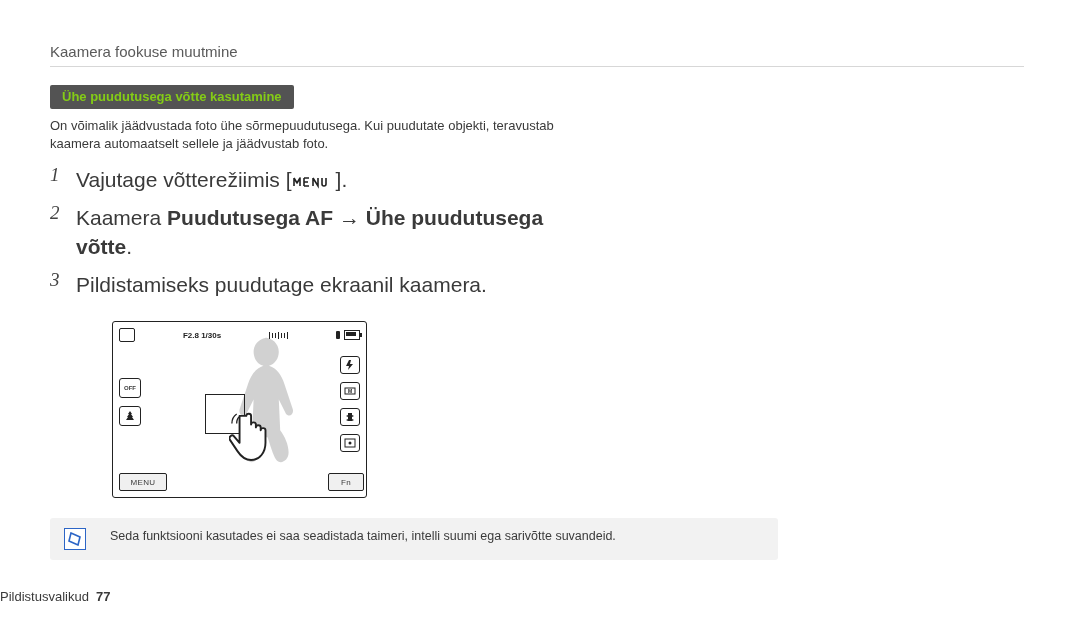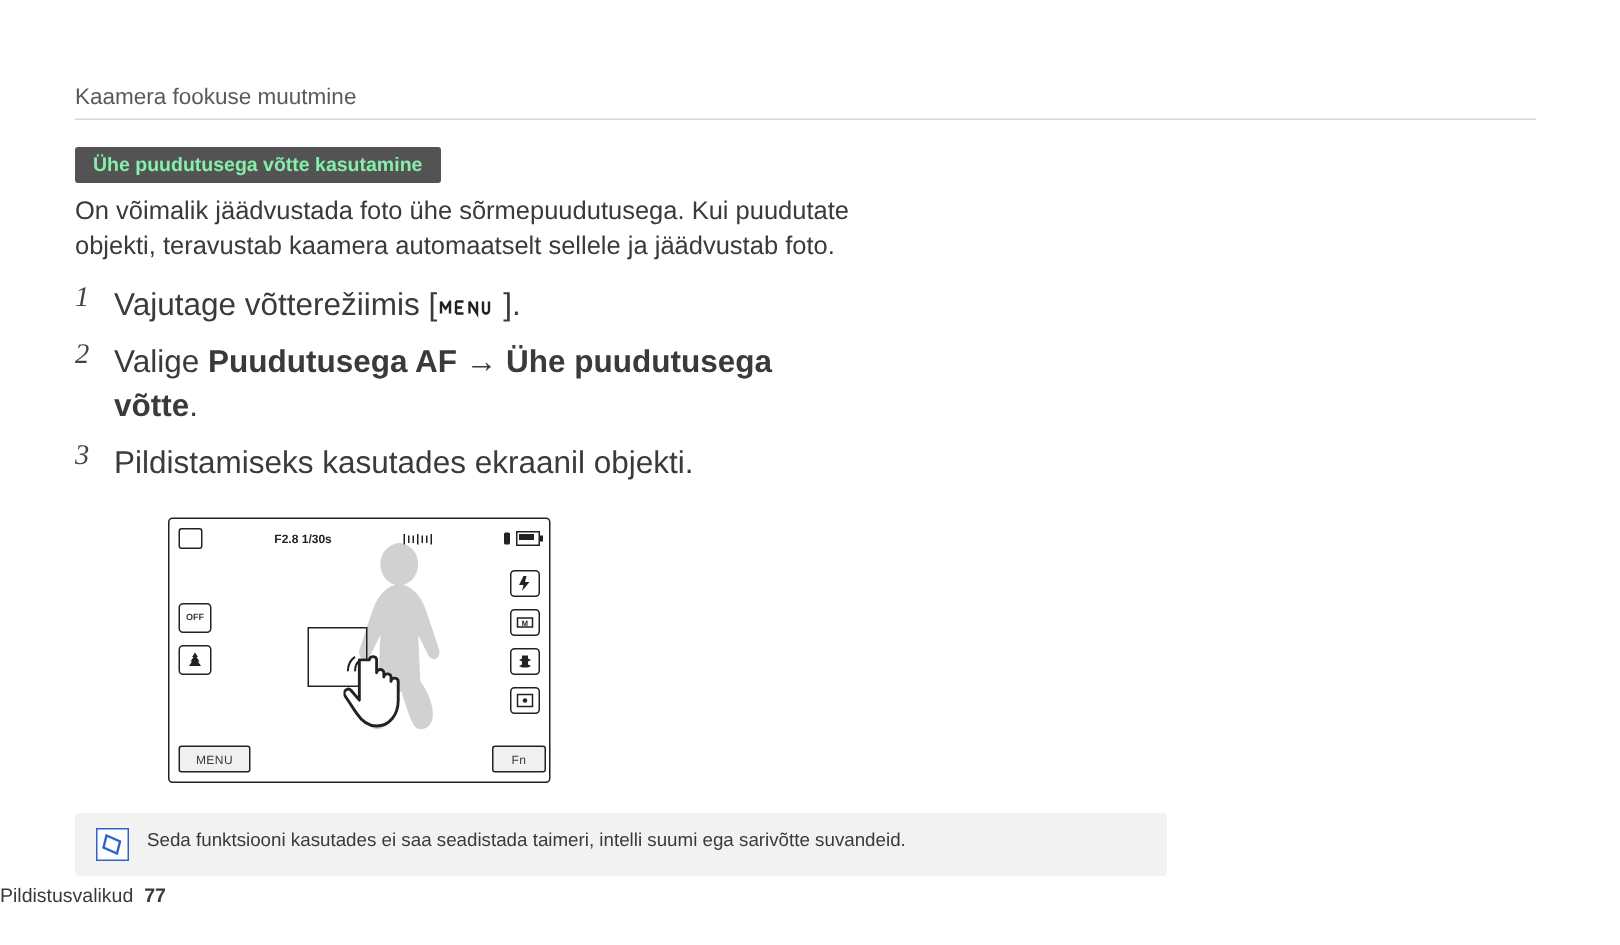--- a/index.html
+++ b/index.html
@@ -10,45 +10,45 @@
     background: #ffffff;
     font-family: "Segoe UI", "Myriad Pro", Arial, sans-serif;
     color: #3a3a3a;
     -webkit-font-smoothing: antialiased;
   }
   .page {
     position: relative;
     width: 1080px;
     height: 630px;
     box-sizing: border-box;
-    padding: 56px 56px 30px 50px;
+    padding: 43px 56px 30px 50px;
   }
   .header {
     font-size: 15px;
     color: #5a5a5a;
     margin-bottom: 6px;
     font-weight: 400;
   }
   .hr {
     border: none;
     border-top: 1px solid #d7d7d7;
     margin: 4px 0 18px 0;
   }
   .pill {
     display: inline-block;
     background: #535353;
-    color: #86efac;
+    color: #84cc16;
     font-weight: 600;
     font-size: 13px;
     padding: 4px 12px 5px 12px;
     border-radius: 2px;
   }
   .intro {
     margin-top: 8px;
-    font-size: 17px;
+    font-size: 13px;
     color: #3a3a3a;
     line-height: 1.35;
     max-width: 520px;
   }
   ol.steps {
     list-style: none;
     padding: 0;
     margin: 10px 0 16px 0;
     counter-reset: step;
     max-width: 520px;
@@ -151,21 +151,21 @@
     display:flex; align-items:center; justify-content:center;
     letter-spacing:.3px;
   }
   .btn-menu { left:6px; width:46px;}
   .btn-fn   { right:2px; width:34px;}
 
   
   .note {
     margin-top: 20px;
     display: flex;
-    gap: 12px;
+    gap: 24px;
     align-items: flex-start;
     background: #f2f2f2;
     padding: 10px 14px;
     border-radius: 3px;
     max-width: 700px;
   }
   .note-icon {
     flex: 0 0 20px;
     width: 20px; height: 20px;
     border: 1.5px solid #2c65c6;
@@ -202,23 +202,23 @@
             <g fill="none" stroke="#222" stroke-width="1.6">
               <path d="M2 3v8 M2 3l3 5 3-5v8" stroke-linejoin="round"></path>
               <path d="M12 3v8 M12 3h5 M12 7h4 M12 11h5"></path>
               <path d="M21 3v8 M21 3l5 8v-8"></path>
               <path d="M30 3v6a2 2 0 0 0 4 0V3"></path>
             </g>
           </svg>
         </span><span>].</span>
     </li>
     <li>
-      <span>Valige </span><b>Puudutusega AF</b><span> → </span><b>Ühe puudutusega võtte</b><span>.</span>
+      <span>Kaamera </span><b>Puudutusega AF</b><span> → </span><b>Ühe puudutusega võtte</b><span>.</span>
     </li>
-    <li>Pildistamiseks kasutades ekraanil objekti.</li>
+    <li>Pildistamiseks puudutage ekraanil kaamera.</li>
   </ol>
 
   <div class="camera-wrap">
     <div class="camera">
       <div class="cam-row-top">
         <span style="width:14px;height:12px;border:1.2px solid #222;border-radius:2px;display:inline-block;position:relative;"></span>
         <span>F2.8 1/30s</span>
         <span class="ev-bar">
           <span class="ev-tick big"></span>
             <span class="ev-tick"></span>

